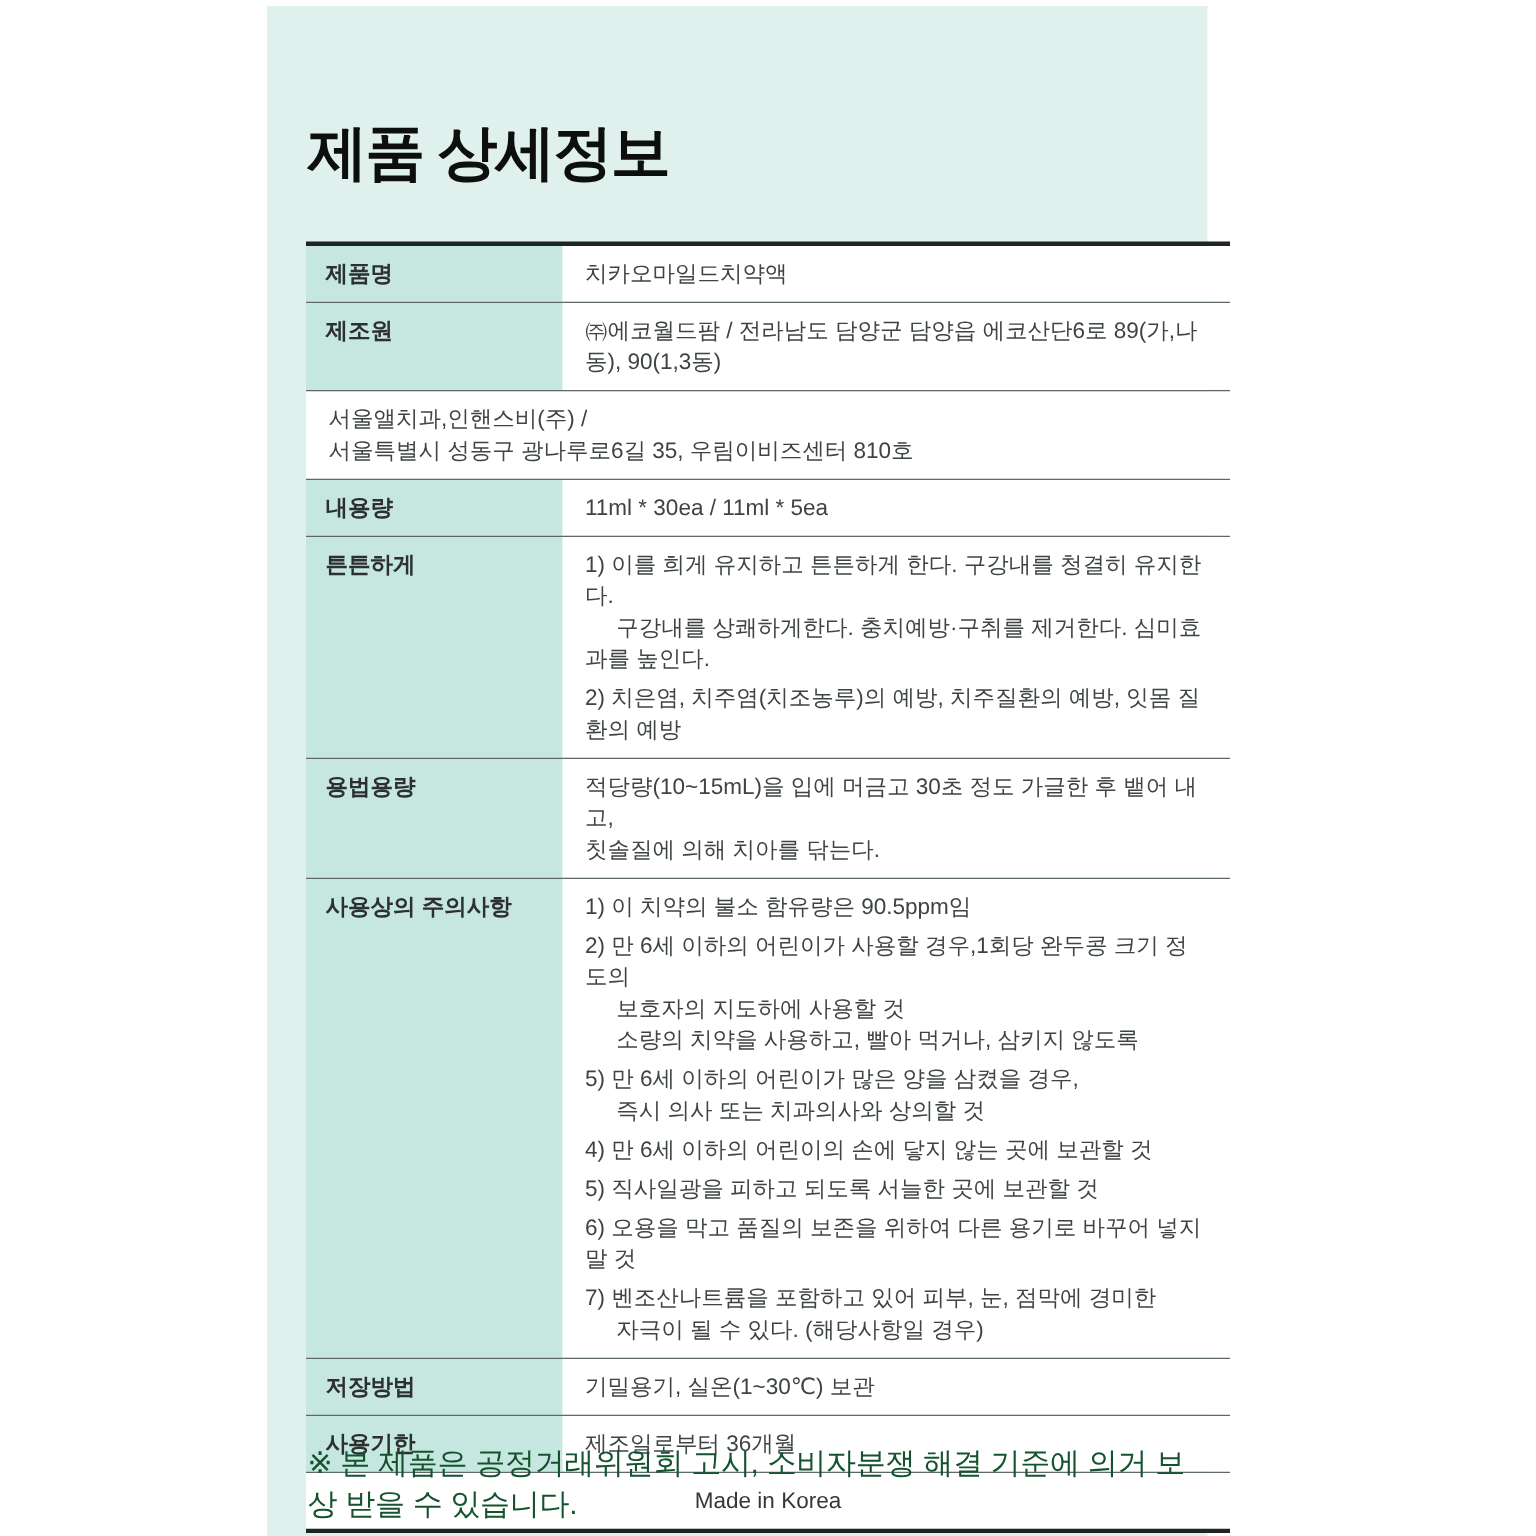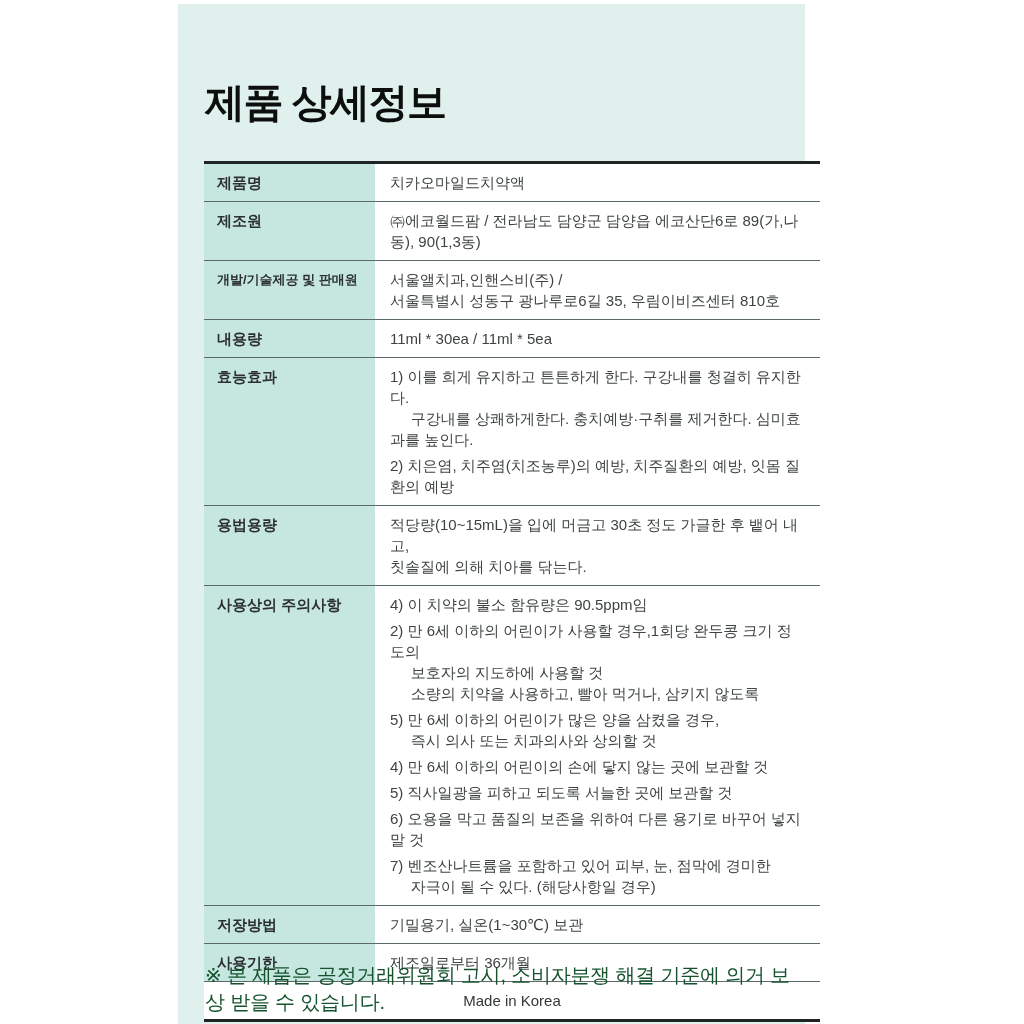--- a/index.html
+++ b/index.html
@@ -44,51 +44,50 @@
           <div class="value-line">치카오마일드치약액</div>
         </div>
       </div>
       <div class="row">
         <div class="cell-label">제조원</div>
         <div class="cell-value">
           <div class="value-line">㈜에코월드팜 / 전라남도 담양군 담양읍 에코산단6로 89(가,나동), 90(1,3동)</div>
         </div>
       </div>
       <div class="row">
-        <div class="cell-label" style="font-size: 13px;">개발/기술제공 및 판매원</div>
         <div class="cell-value">
           <div class="value-line">서울앨치과,인핸스비(주) /</div>
           <div class="value-line">서울특별시 성동구 광나루로6길 35, 우림이비즈센터 810호</div>
         </div>
       </div>
       <div class="row">
         <div class="cell-label">내용량</div>
         <div class="cell-value">
           <div class="value-line">11ml * 30ea / 11ml * 5ea</div>
         </div>
       </div>
       <div class="row">
-        <div class="cell-label">효능효과</div>
+        <div class="cell-label">튼튼하게</div>
         <div class="cell-value">
           <div class="value-line">1) 이를 희게 유지하고 튼튼하게 한다. 구강내를 청결히 유지한다.</div>
           <div class="value-line">     구강내를 상쾌하게한다. 충치예방·구취를 제거한다. 심미효과를 높인다.</div>
           <div class="value-line spaced">2) 치은염, 치주염(치조농루)의 예방, 치주질환의 예방, 잇몸 질환의 예방</div>
         </div>
       </div>
       <div class="row">
         <div class="cell-label">용법용량</div>
         <div class="cell-value">
           <div class="value-line">적당량(10~15mL)을 입에 머금고 30초 정도 가글한 후 뱉어 내고,</div>
           <div class="value-line">칫솔질에 의해 치아를 닦는다.</div>
         </div>
       </div>
       <div class="row">
         <div class="cell-label">사용상의 주의사항</div>
         <div class="cell-value">
-          <div class="value-line">4) 이 치약의 불소 함유량은 90.5ppm임</div>
+          <div class="value-line">1) 이 치약의 불소 함유량은 90.5ppm임</div>
           <div class="value-line spaced">2) 만 6세 이하의 어린이가 사용할 경우,1회당 완두콩 크기 정도의</div>
           <div class="value-line">     보호자의 지도하에 사용할 것</div>
           <div class="value-line">     소량의 치약을 사용하고, 빨아 먹거나, 삼키지 않도록</div>
           <div class="value-line spaced">5) 만 6세 이하의 어린이가 많은 양을 삼켰을 경우,</div>
           <div class="value-line">     즉시 의사 또는 치과의사와 상의할 것</div>
           <div class="value-line spaced">4) 만 6세 이하의 어린이의 손에 닿지 않는 곳에 보관할 것</div>
           <div class="value-line spaced">5) 직사일광을 피하고 되도록 서늘한 곳에 보관할 것</div>
           <div class="value-line spaced">6) 오용을 막고 품질의 보존을 위하여 다른 용기로 바꾸어 넣지 말 것</div>
           <div class="value-line spaced">7) 벤조산나트륨을 포함하고 있어 피부, 눈, 점막에 경미한</div>
           <div class="value-line">     자극이 될 수 있다. (해당사항일 경우)</div>

